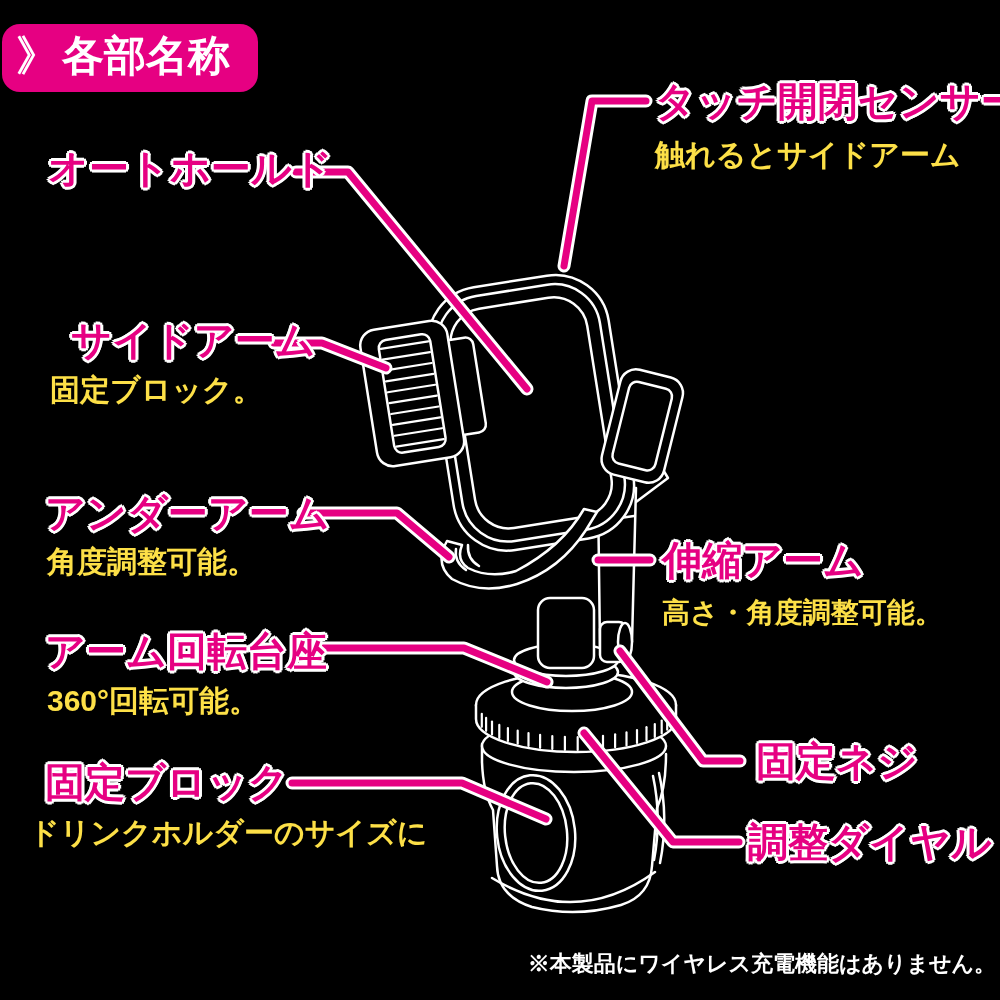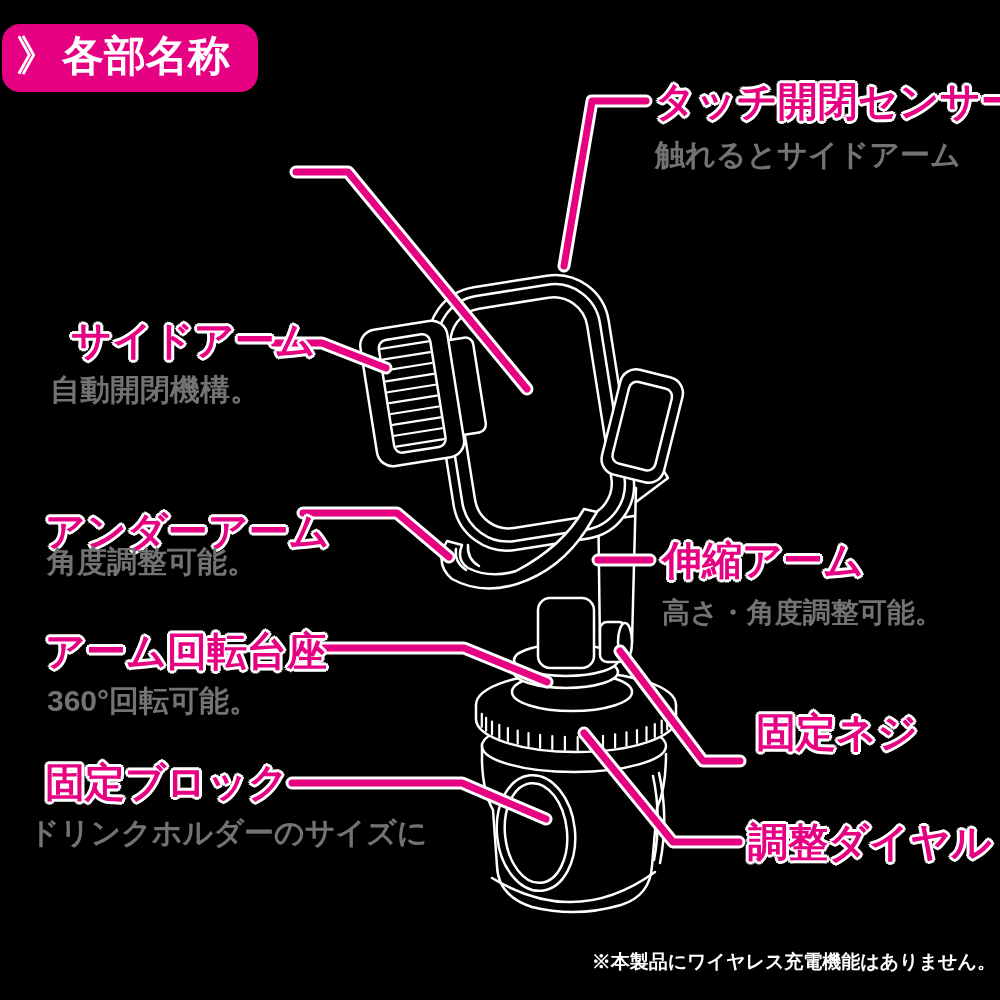--- a/index.html
+++ b/index.html
@@ -45,49 +45,49 @@
     line-height: 1.1;
     white-space: nowrap;
     text-shadow:
       3px 0 0 #fff, -3px 0 0 #fff, 0 3px 0 #fff, 0 -3px 0 #fff,
       2px 2px 0 #fff, -2px 2px 0 #fff, 2px -2px 0 #fff, -2px -2px 0 #fff;
   }
 
   
   .part-desc {
     position: absolute;
-    color: #737373;
+    color: #fde047;
     font-weight: bold;
     font-size: 30px;
     line-height: 1.55;
     white-space: nowrap;
   }
 
   .lbl-autohold   { left: 48px;  top: 146px; }
   .lbl-touch      { left: 655px; top: 79px;  }
   .desc-touch     { left: 655px; top: 130px; line-height: 1.65; }
   .lbl-sidearm    { left: 47px;  top: 318px; margin-left: 24px; }
   .desc-sidearm   { left: 50px;  top: 367px; }
-  .lbl-underarm   { left: 45px;  top: 509px; }
+  .lbl-underarm   { left: 45px;  top: 491px; }
   .desc-underarm  { left: 47px;  top: 539px; }
   .lbl-armbase    { left: 45px;  top: 629px; }
   .desc-armbase   { left: 47px;  top: 678px; }
   .lbl-fixblock   { left: 45px;  top: 760px; }
   .desc-fixblock  { left: 29px;  top: 812px; line-height: 1.42; }
   .lbl-telescopic { left: 662px; top: 538px; }
   .desc-telescopic{ left: 662px; top: 591px; font-size: 28px; }
-  .lbl-fixscrew   { left: 750px; top: 710px; padding-left: 6px; }
+  .lbl-fixscrew   { left: 750px; top: 739px; padding-left: 6px; }
   .lbl-dial       { left: 748px; top: 820px; }
 
   .footnote {
     position: absolute;
     right: 4px; top: 949px;
     color: #fff;
     font-weight: bold;
-    font-size: 19px;
+    font-size: 22px;
     white-space: nowrap;
   }
 
   .pink-stroke { stroke: var(--accent, #e60082); }
   #dial-ticks line, #arm-fins line { stroke: #fff; stroke-width: 2.2; }
 </style>
 </head>
 <body>
 
 <svg class="stage" viewBox="0 0 1000 1000" aria-hidden="true">
@@ -224,29 +224,30 @@
       <use href="#ld-dial"></use>
   </g>
 </svg>
 
 <div class="badge">
   <span class="chev">》</span>
   <span>各部名称</span>
 </div>
 
 <div class="part-label lbl-autohold">
+  <div>オートホールド</div>
 </div>
 
 <div class="part-label lbl-touch">タッチ開閉センサー</div>
 <div class="part-desc desc-touch">
   <div>触れるとサイドアーム</div>
 </div>
 
 <div class="part-label lbl-sidearm">サイドアーム</div>
-<div class="part-desc desc-sidearm">自動開閉機構。</div>
+<div class="part-desc desc-sidearm">固定ブロック。</div>
 
 <div class="part-label lbl-underarm">アンダーアーム</div>
 <div class="part-desc desc-underarm">角度調整可能。</div>
 
 <div class="part-label lbl-armbase">アーム回転台座</div>
 <div class="part-desc desc-armbase">360°回転可能。</div>
 
 <div class="part-label lbl-fixblock">固定ブロック</div>
 <div class="part-desc desc-fixblock">
   <div>ドリンクホルダーのサイズに</div>

